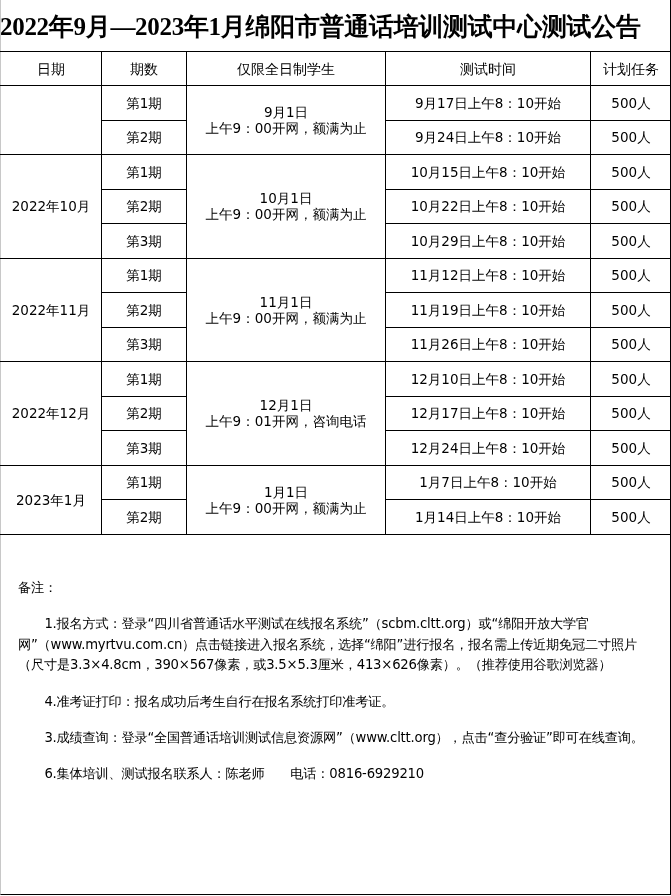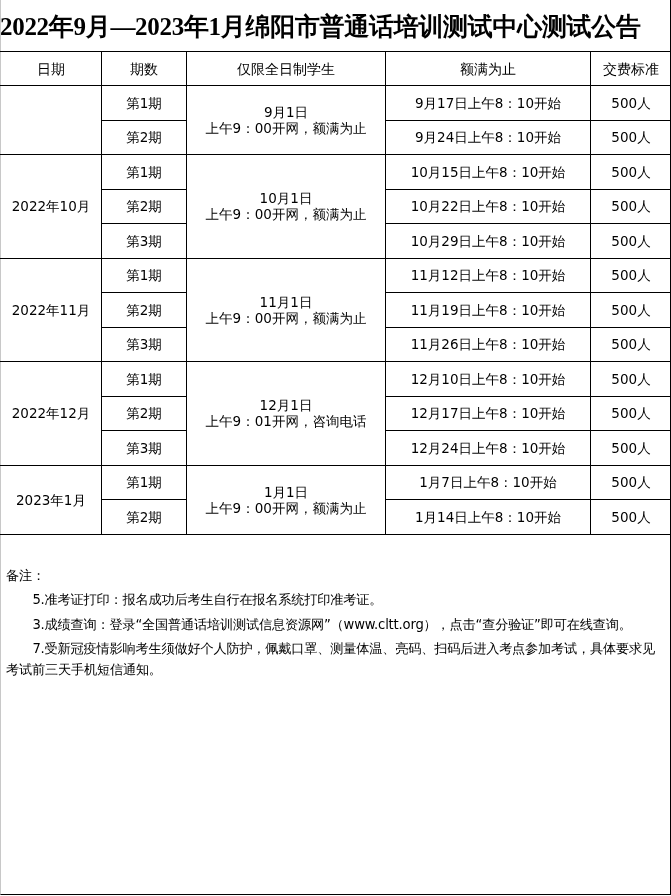--- a/index.html
+++ b/index.html
@@ -11,21 +11,21 @@
            font-family:"Liberation Serif","DejaVu Serif",serif;
            font-weight:bold; font-size:25px; letter-spacing:-0.3px; }
   table.sched { position:absolute; left:0; top:51px; width:671px; border-collapse:collapse;
                 table-layout:fixed; }
   table.sched td { border:1.5px solid #000; text-align:center; vertical-align:middle;
                    font-size:13.5px; padding:0; height:33.5px; line-height:16px; white-space:nowrap; }
   table.sched tr.head td { height:33px; font-size:14px; }
   table.sched td.first { border-left:1px solid #c8c8c8; }
   .notes { position:absolute; left:2px; top:562px; width:666px; font-size:13.2px;
            line-height:20.4px; letter-spacing:-0.2px; }
-  .notes p { margin:4px; text-indent:2em; }
+  .notes p { margin:16px; text-indent:2em; }
   .notes p.lead { text-indent:0; }
 </style>
 </head>
 <body>
 
 <div class="frame"></div>
 
 <div class="title">2022年9月—2023年1月绵阳市普通话培训测试中心测试公告</div>
 
 <table class="sched">
@@ -34,22 +34,22 @@
       <col style="width:85px">
       <col style="width:199px">
       <col style="width:205px">
       <col style="width:81px">
   </colgroup>
   <tbody>
     <tr class="head">
       <td class="first">日期</td>
       <td>期数</td>
       <td>仅限全日制学生</td>
-      <td>额满为止</td>
-      <td>交费标准</td>
+      <td>测试时间</td>
+      <td>计划任务</td>
     </tr>
 
     <tr>
       <td class="first" rowspan="2"></td>
       <td>第1期</td>
       <td rowspan="2"><span>9月1日</span><br><span>上午9：00开网，额满为止</span></td>
       <td>9月17日上午8：10开始</td>
       <td>500人</td>
     </tr>
     <tr>
@@ -122,16 +122,17 @@
     <tr>
       <td>第2期</td>
       <td>1月14日上午8：10开始</td>
       <td>500人</td>
     </tr>
   </tbody>
 </table>
 
 <div class="notes">
   <p class="lead">备注：</p>
-  <p>5.准考证打印：报名成功后考生自行在报名系统打印准考证。</p>
+  <p>1.报名方式：登录“四川省普通话水平测试在线报名系统”（scbm.cltt.org）或“绵阳开放大学官网”（www.myrtvu.com.cn）点击链接进入报名系统，选择“绵阳”进行报名，报名需上传近期免冠二寸照片（尺寸是3.3×4.8cm，390×567像素，或3.5×5.3厘米，413×626像素）。（推荐使用谷歌浏览器）</p>
+  <p>4.准考证打印：报名成功后考生自行在报名系统打印准考证。</p>
   <p>3.成绩查询：登录“全国普通话培训测试信息资源网”（www.cltt.org），点击“查分验证”即可在线查询。</p>
-  <p>7.受新冠疫情影响考生须做好个人防护，佩戴口罩、测量体温、亮码、扫码后进入考点参加考试，具体要求见考试前三天手机短信通知。</p>
+  <p>6.集体培训、测试报名联系人：陈老师　　电话：0816-6929210</p>
 </div>
 
 </body></html>

